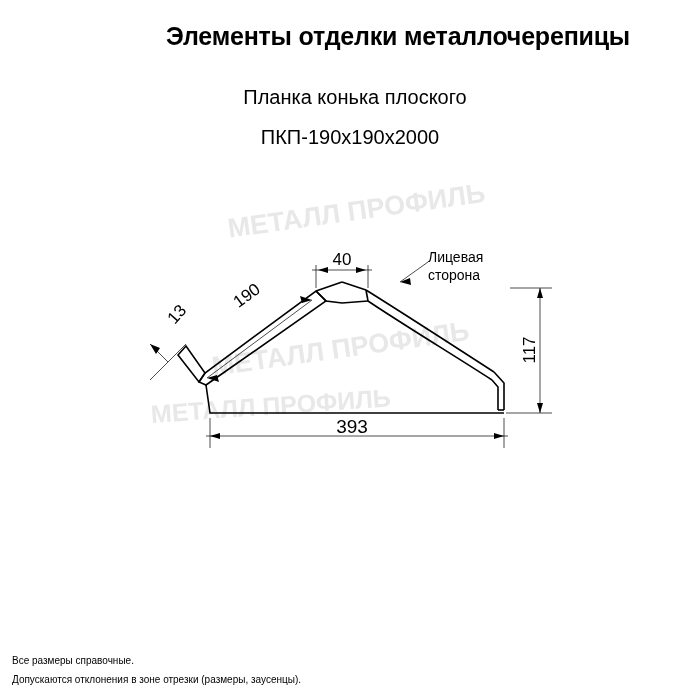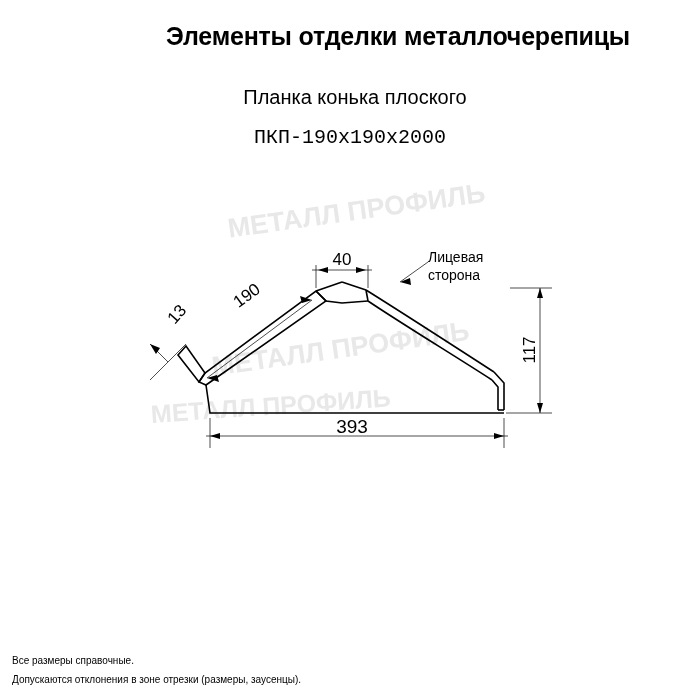--- a/index.html
+++ b/index.html
@@ -37,21 +37,20 @@
     width: 700px;
     text-align: center;
     font-size: 20px;
   }
   .title-code {
     position: absolute;
     left: 0; top: 126px;
     width: 700px;
     text-align: center;
     font-size: 20px;
-    font-family: Liberation Mono, monospace;
   }
   .drawing {
     position: absolute;
     left: 0; top: 170px;
     width: 700px;
     height: 320px;
   }
   .footer {
     position: absolute;
     left: 12px;

